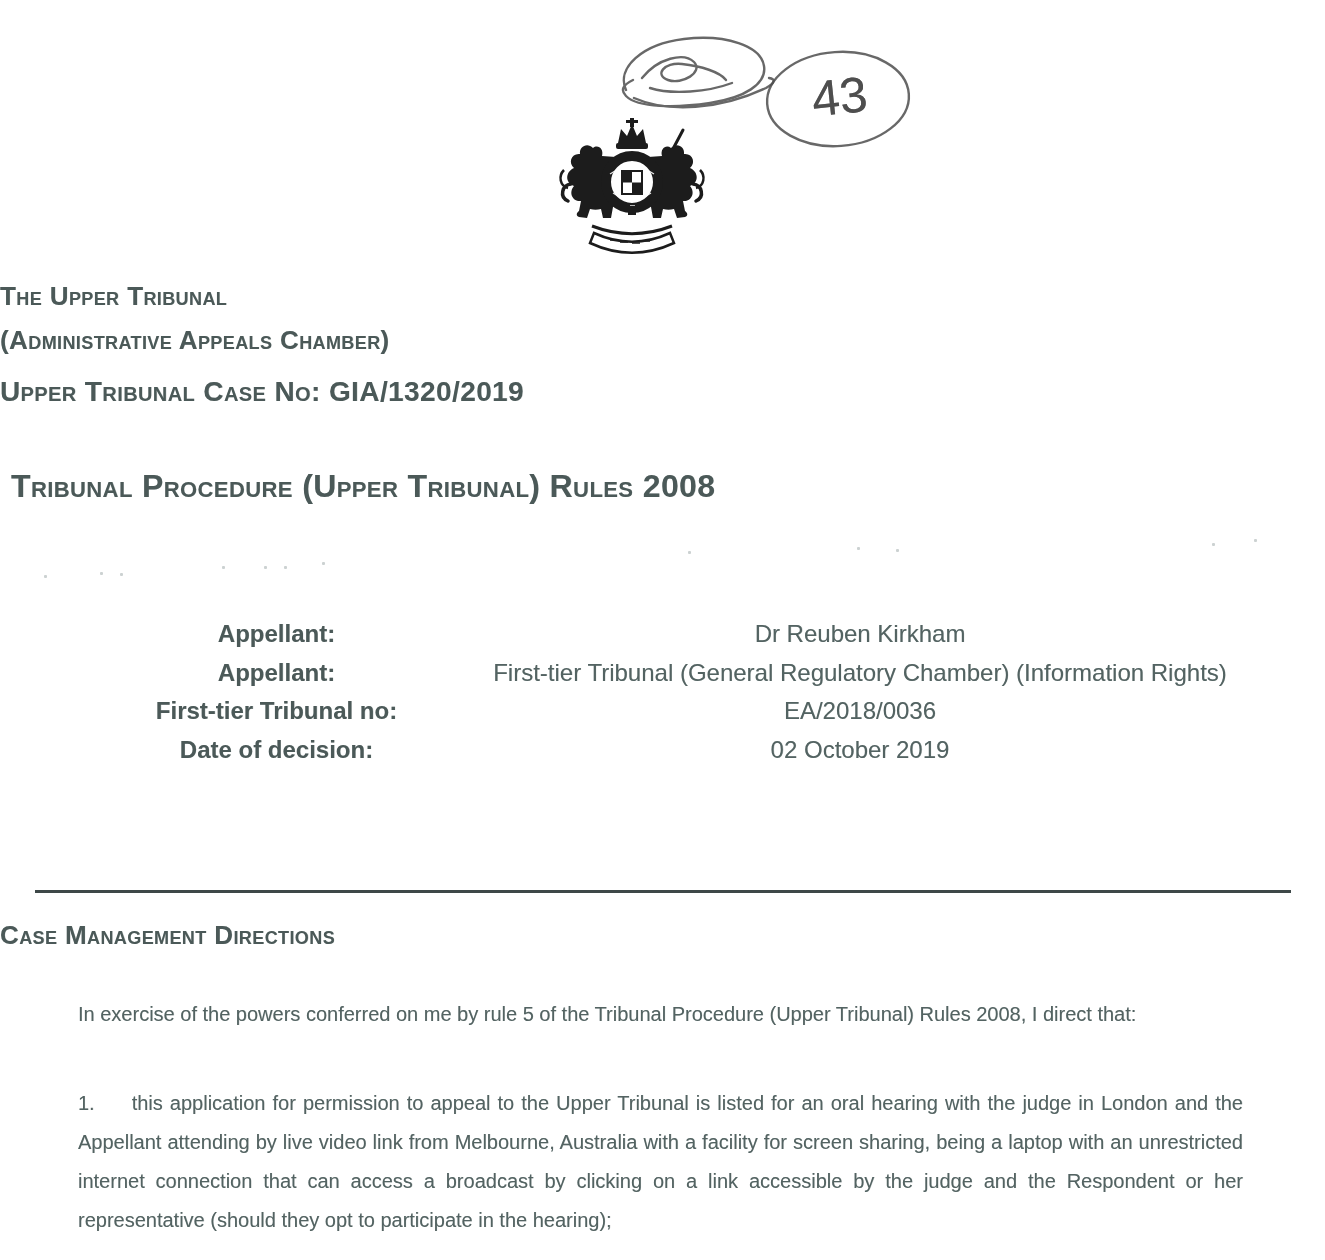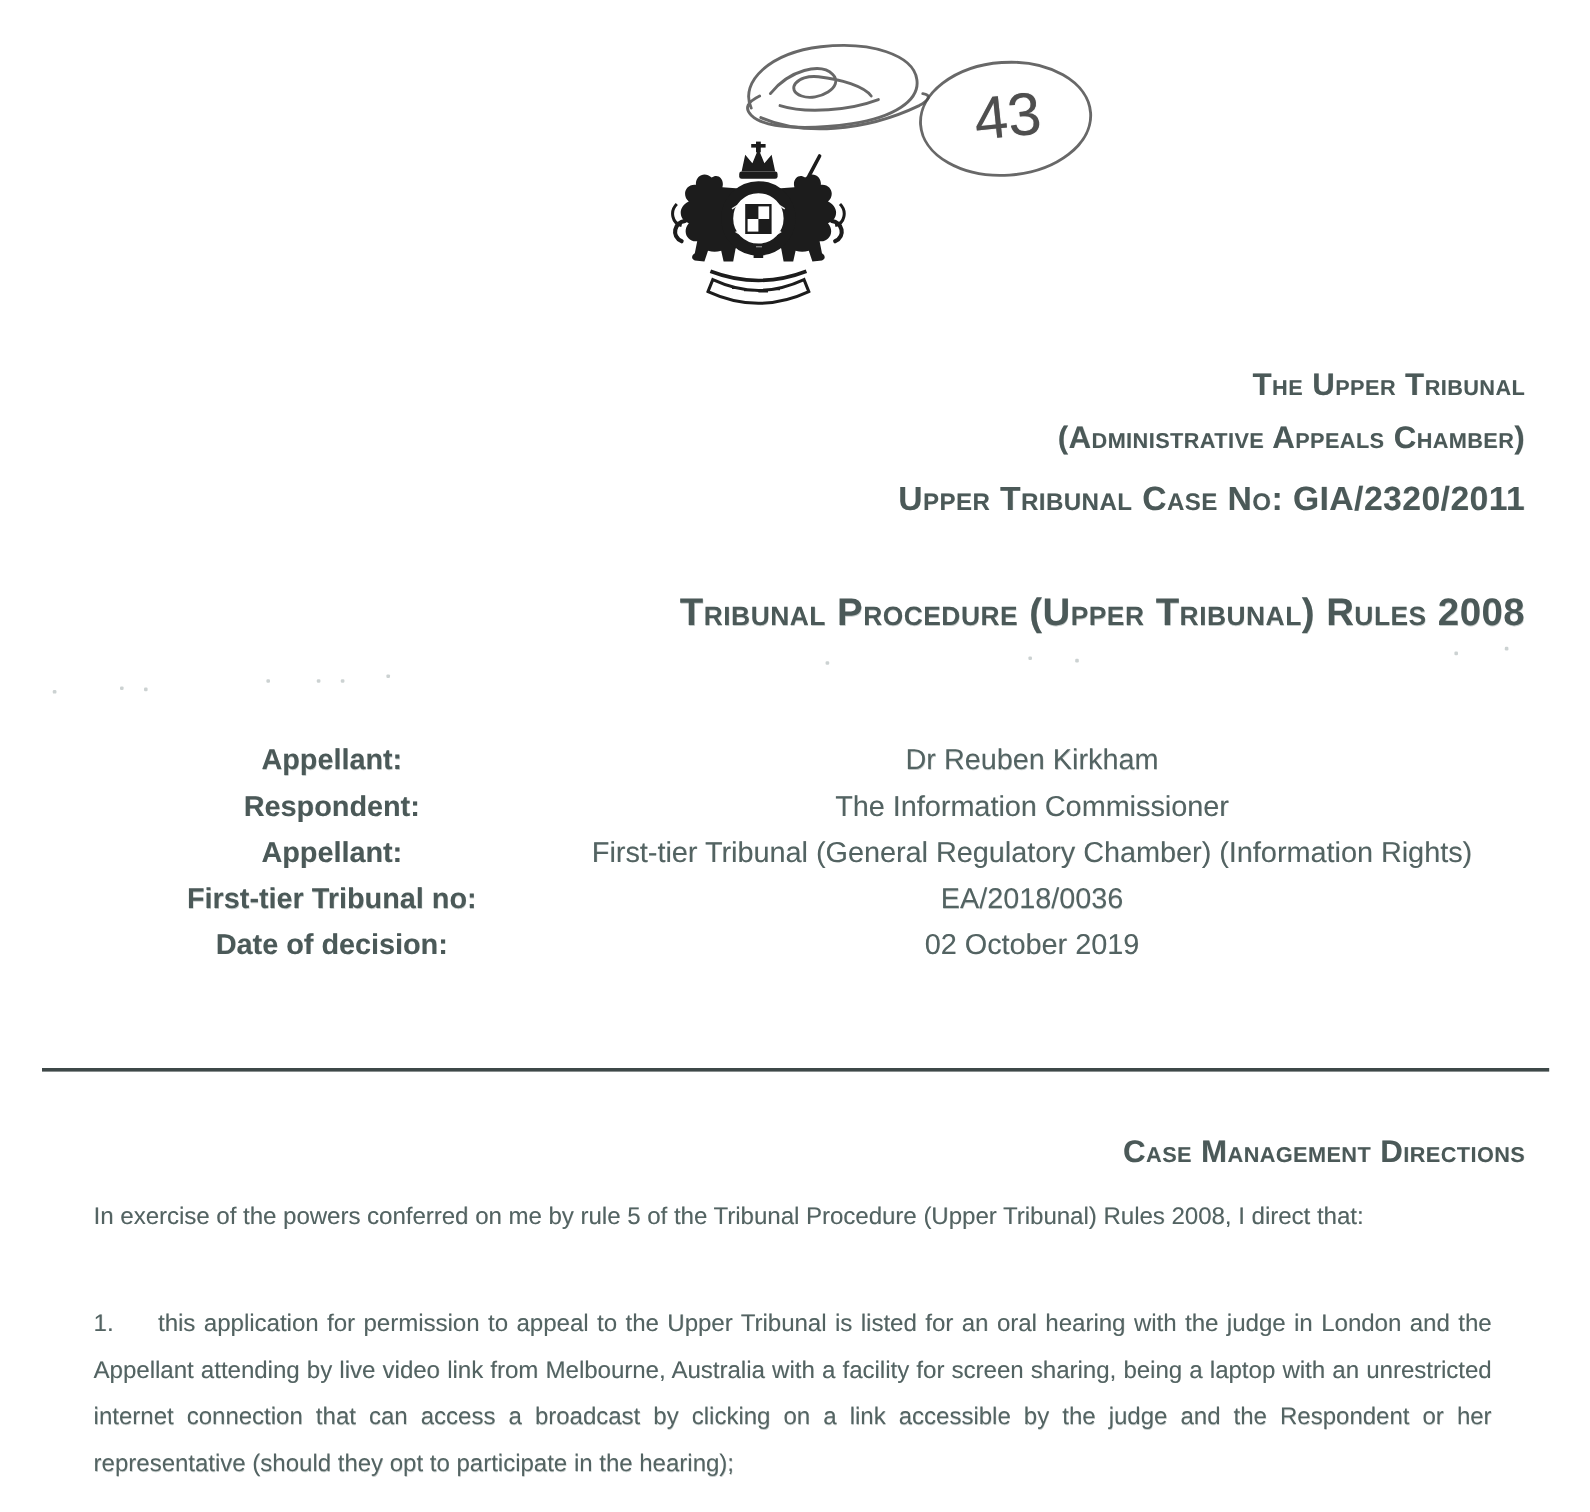--- a/index.html
+++ b/index.html
@@ -22,22 +22,22 @@
     font-size:50px;line-height:1;
     color:var(--pen,#4e4e4e);
     transform:rotate(-6deg) translate(2px,-2px);
     text-shadow:0 0 0.6px rgba(78,78,78,0.6);
   }
 
   
   .crest{position:absolute;left:558px;top:116px;width:148px;height:142px;}
 
   
-  .c-line{position:absolute;left:0;right:54px;text-align:right;font-weight:700;
-          font-variant:small-caps;color:var(--heading_ink,#4b5958);letter-spacing:0.4px;margin-top:24px;}
+  .c-line{position:absolute;left:0;right:54px;text-align:left;font-weight:700;
+          font-variant:small-caps;color:var(--heading_ink,#4b5958);letter-spacing:0.4px;}
   .title-1{top:281px;font-size:26px;}
   .title-2{top:325px;font-size:26px;}
   .title-3{top:376px;font-size:28px;}
   .title-4{top:468px;font-size:32px;padding-left:11px;}
   .cmd-heading{top:920px;font-size:26px;}
 
   
   .noise{position:absolute;inset:0;pointer-events:none;}
   .noise i{position:absolute;width:3px;height:3px;background:#8f9b9b;opacity:.45;border-radius:1px;}
 
@@ -111,21 +111,21 @@
       <path d="M34,110 c26,10 54,10 80,0" fill="none" stroke="#1c1c1c" stroke-width="3"></path>
       <path d="M36,117 c26,12 50,12 76,0 l4,10 c-28,13 -56,13 -84,0 z" fill="#ffffff" stroke="#1c1c1c" stroke-width="2.5"></path>
       <g stroke="#1c1c1c" stroke-width="1.6" fill="none">
         <path d="M52,124 h6 M62,126 h8 M74,127 h8 M86,125 h6"></path>
       </g>
     </svg>
   </div>
 
   <div class="c-line title-1 txt">The Upper Tribunal</div>
   <div class="c-line title-2 txt">(Administrative Appeals Chamber)</div>
-  <div class="c-line title-3 txt">Upper Tribunal Case No: GIA/2320/2011</div>
+  <div class="c-line title-3 txt">Upper Tribunal Case No: GIA/1320/2019</div>
   <div class="c-line title-4 txt">Tribunal Procedure (Upper Tribunal) Rules 2008</div>
 
   <div class="noise">
     <i style="left:44px;top:575px"></i>
       <i style="left:100px;top:572px"></i>
     <i style="left:120px;top:573px"></i>
       <i style="left:222px;top:566px"></i>
     <i style="left:264px;top:566px"></i>
       <i style="left:284px;top:566px"></i>
     <i style="left:322px;top:562px"></i>
@@ -133,24 +133,20 @@
     <i style="left:857px;top:547px"></i>
       <i style="left:896px;top:549px"></i>
     <i style="left:1212px;top:543px"></i>
       <i style="left:1254px;top:539px"></i>
   </div>
 
   <div class="parties txt">
     <div class="prow">
       <span class="lbl">Appellant:</span>
       <span class="val">Dr Reuben Kirkham</span>
-    </div>
-    <div class="prow">
-      <span class="lbl">Respondent:</span>
-      <span class="val">The Information Commissioner</span>
     </div>
     <div class="prow">
       <span class="lbl">Appellant:</span>
       <span class="val">First-tier Tribunal (General Regulatory Chamber) (Information Rights)</span>
     </div>
     <div class="prow">
       <span class="lbl">First-tier Tribunal no:</span>
       <span class="val">EA/2018/0036</span>
     </div>
     <div class="prow">

